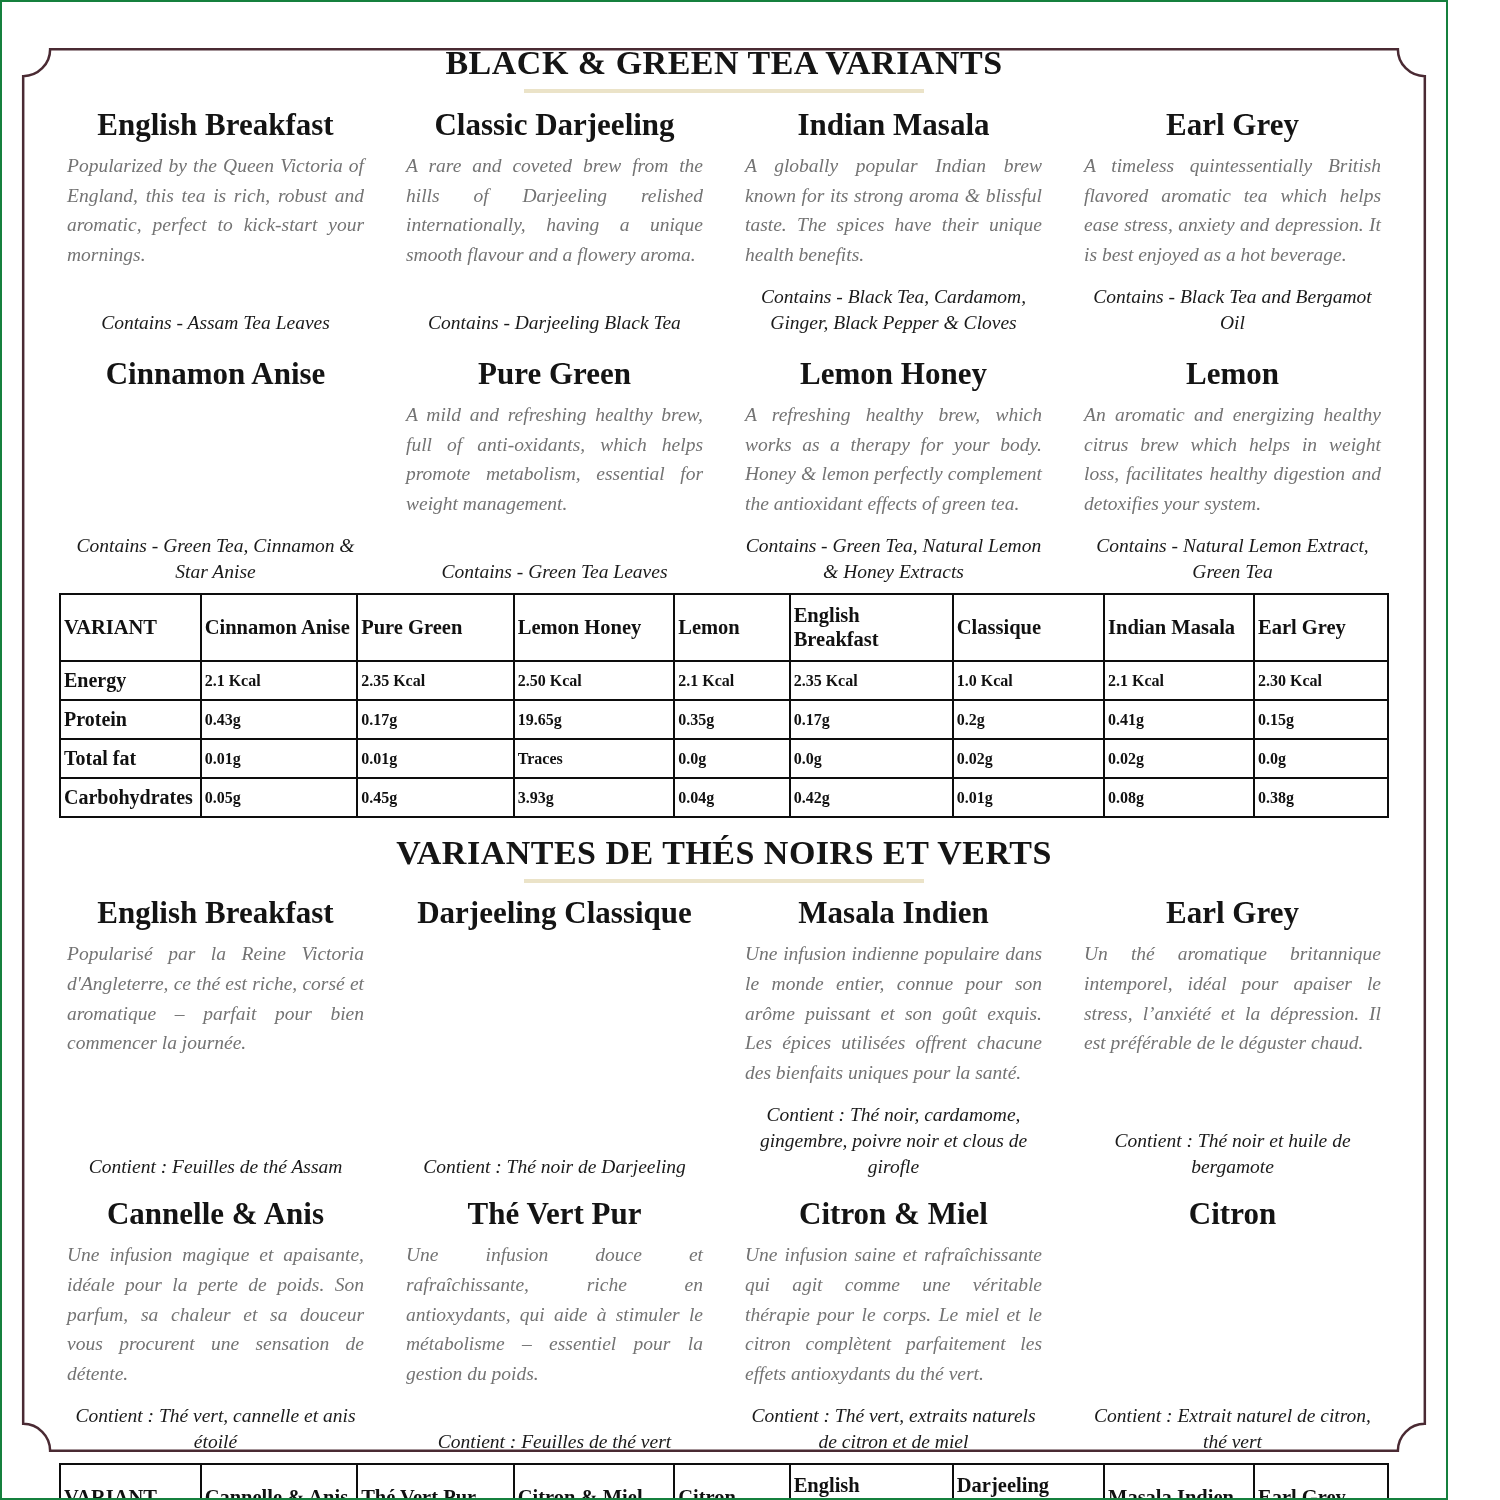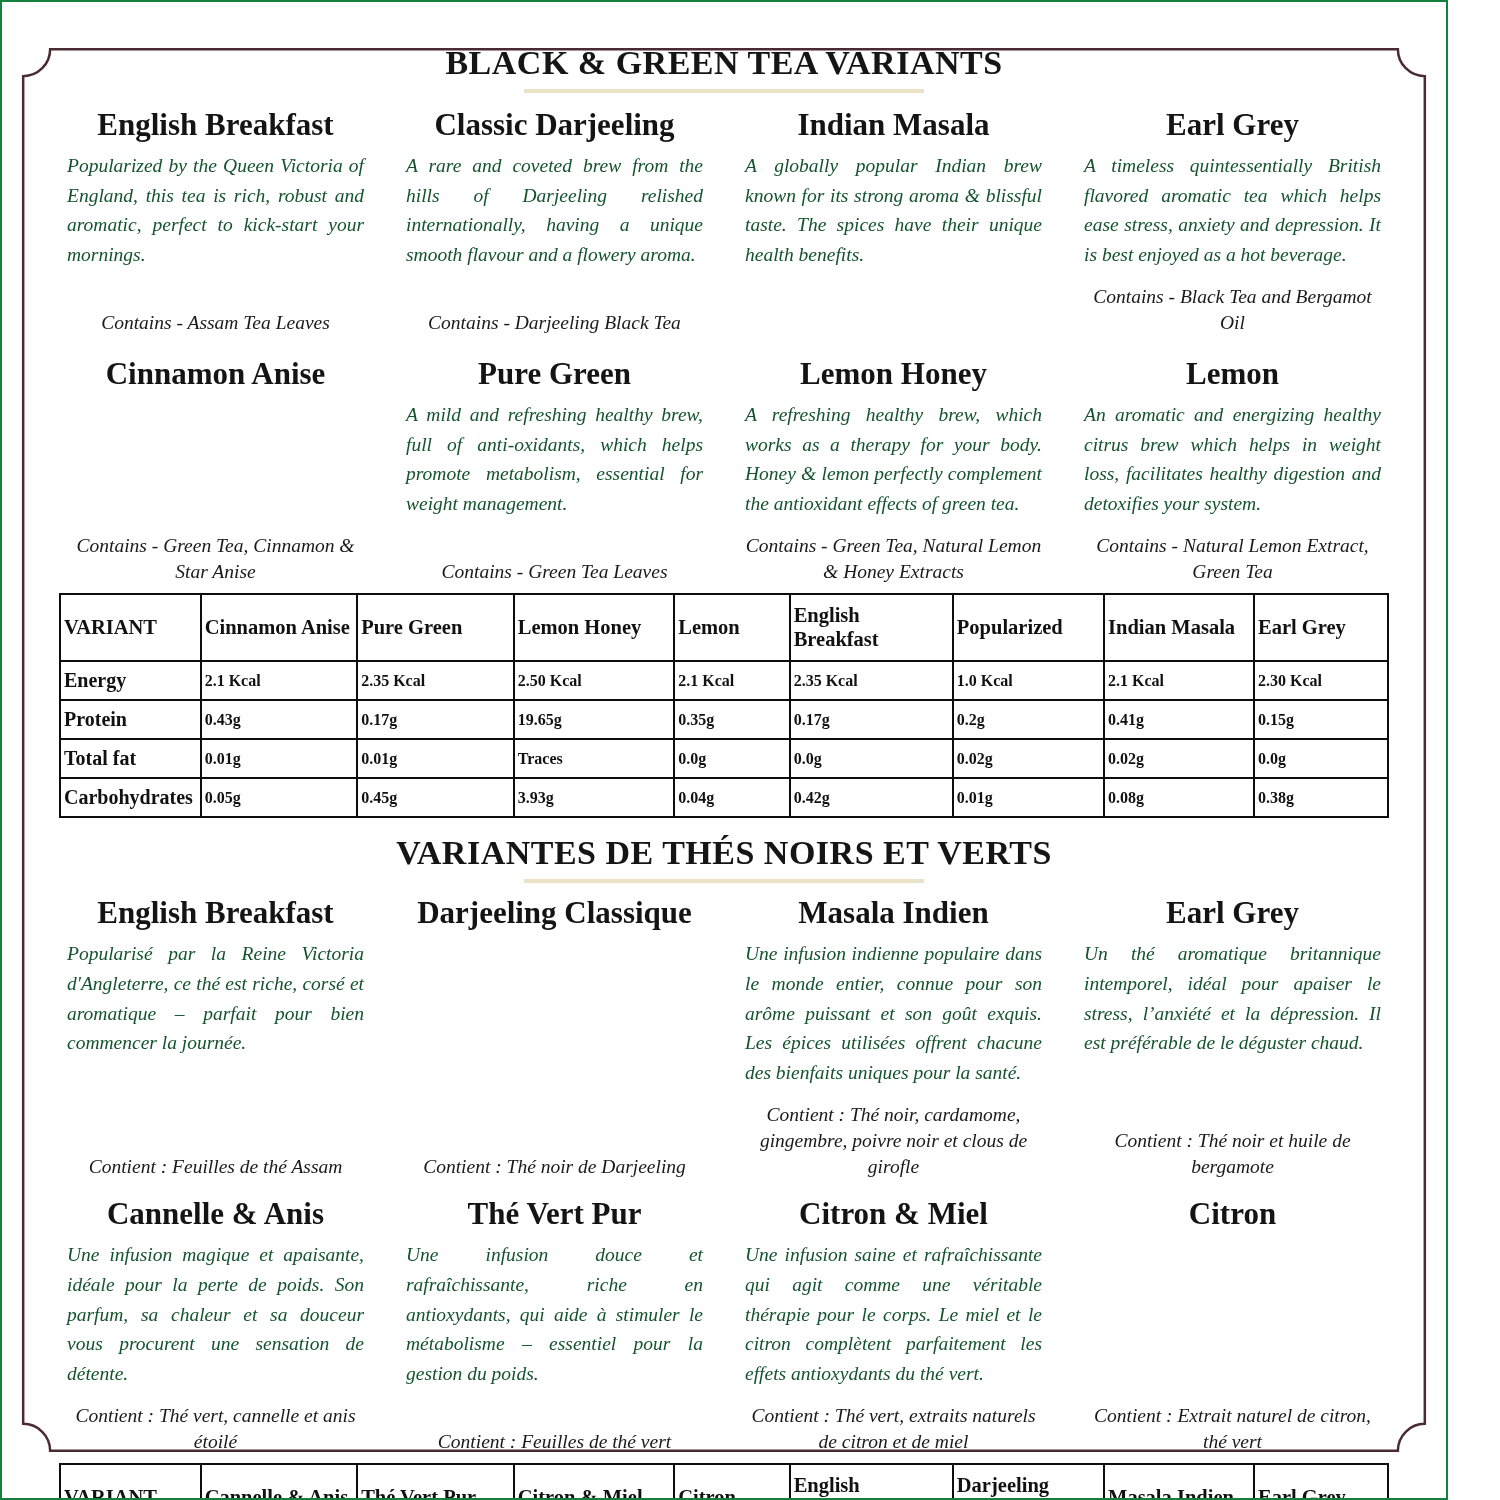--- a/index.html
+++ b/index.html
@@ -18,21 +18,21 @@
   .cards{
     display:grid;grid-template-columns:repeat(4,1fr);
     column-gap:26px;row-gap:20px;margin-bottom:8px;
   }
   .card{display:flex;flex-direction:column;min-height:186px;}
   .card-name{
     margin:0 0 8px 0;text-align:center;font-size:31px;font-weight:bold;color:#141414;
   }
   .card-desc{
     margin:0;padding:0 8px;font-style:italic;font-size:19.5px;line-height:1.52;
-    text-align:justify;text-justify:inter-word;color:#14532d;
+    text-align:justify;text-justify:inter-word;color:#737373;
   }
   .card-contains{
     margin:auto 0 0 0;padding:14px 4px 0 4px;text-align:center;
     font-style:italic;font-size:19.5px;line-height:1.35;color:#1a1a1a;
   }
   .ntable{
     width:100%;border-collapse:collapse;margin:6px 0 0 0;table-layout:fixed;
   }
   .ntable th,.ntable td{
     border:2.5px solid #0d0d0d;text-align:left;vertical-align:middle;
@@ -64,20 +64,21 @@
             <p class="card-contains">Contains - Assam Tea Leaves</p>
           </div>
           <div class="card">
             <h2 class="card-name">Classic Darjeeling</h2>
             <p class="card-desc">A rare and coveted brew from the hills of Darjeeling relished internationally, having a unique smooth flavour and a flowery aroma.</p>
             <p class="card-contains">Contains - Darjeeling Black Tea</p>
           </div>
           <div class="card">
             <h2 class="card-name">Indian Masala</h2>
             <p class="card-desc">A globally popular Indian brew known for its strong aroma &amp; blissful taste. The spices have their unique health benefits.</p>
+            <p class="card-contains">Contains - Black Tea, Cardamom, Ginger, Black Pepper &amp; Cloves</p>
           </div>
           <div class="card">
             <h2 class="card-name">Earl Grey</h2>
             <p class="card-desc">A timeless quintessentially British flavored aromatic tea which helps ease stress, anxiety and depression. It is best enjoyed as a hot beverage.</p>
             <p class="card-contains">Contains - Black Tea and Bergamot Oil</p>
           </div>
           <div class="card">
             <h2 class="card-name">Cinnamon Anise</h2>
             <p class="card-contains">Contains - Green Tea, Cinnamon &amp; Star Anise</p>
           </div>
@@ -110,21 +111,21 @@
             <col style="width: 10.1%;">
           </colgroup>
           <thead>
             <tr>
               <th>VARIANT</th>
               <th>Cinnamon Anise</th>
               <th>Pure Green</th>
               <th>Lemon Honey</th>
               <th>Lemon</th>
               <th>English Breakfast</th>
-              <th>Popularized</th>
+              <th>Classique</th>
               <th>Indian Masala</th>
               <th>Earl Grey</th>
             </tr>
           </thead>
           <tbody>
             <tr>
               <td class="row-label">Energy</td>
               <td>2.1 Kcal</td>
               <td>2.35 Kcal</td>
               <td>2.50 Kcal</td>

